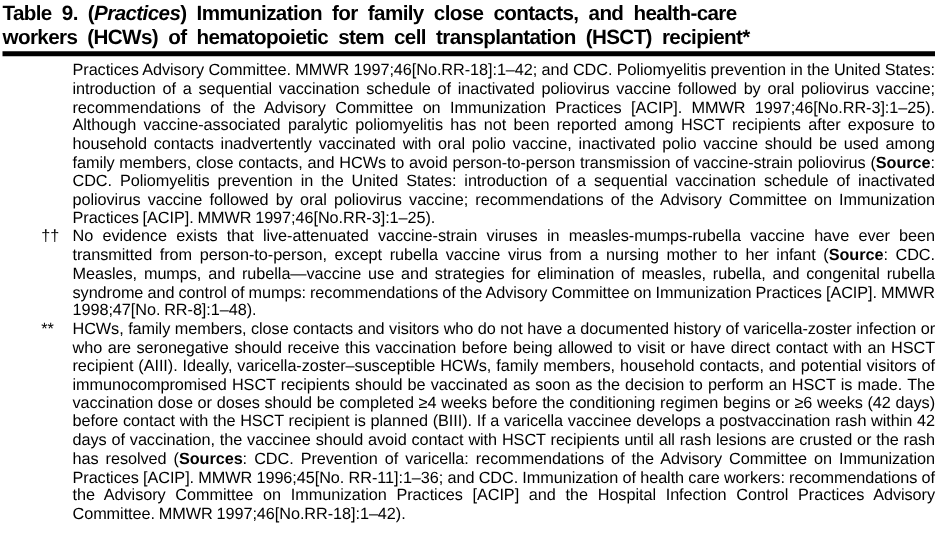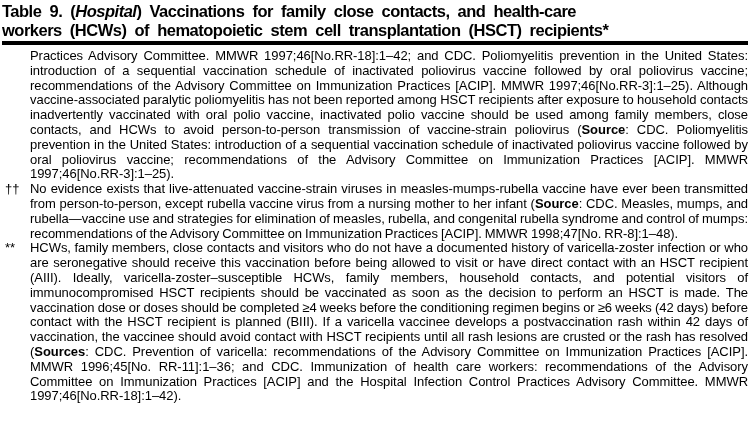--- a/index.html
+++ b/index.html
@@ -27,21 +27,21 @@
 
     
     .rule {
       height: 4px;
       background: #000000;
       margin-top: 2px;
       width: 746px;
     }
 
     
-    .footnotes { margin-top: 4px; }
+    .footnotes { margin-top: 4px; margin-left: 28px; }
     .footnote { display: flex; }
     .fn-marker {
       flex: 0 0 28px;
       box-sizing: border-box;
       padding-left: 3px;
       font-size: 13px;
       line-height: 14.8px;
     }
     .fn-text {
       flex: 1;
@@ -51,22 +51,22 @@
       letter-spacing: -0.05px;
       word-spacing: -0.5px;
     }
   </style>
 </head>
 <body>
 
 <div class="doc">
 
   <div>
-    <div class="title-line"><span class="b">Table 9.  (</span><span class="b i">Hospital</span><span class="b">)  Vaccinations for family close contacts, and health-care</span></div>
-    <div class="title-line"><span class="b">workers (HCWs) of hematopoietic stem cell transplantation (HSCT) recipients*</span></div>
+    <div class="title-line"><span class="b">Table 9.  (</span><span class="b i">Practices</span><span class="b">)  Immunization for family close contacts, and health-care</span></div>
+    <div class="title-line"><span class="b">workers (HCWs) of hematopoietic stem cell transplantation (HSCT) recipient*</span></div>
   </div>
 
   <div class="rule"></div>
 
   <div class="footnotes">
 
     <div class="footnote">
       <div class="fn-marker"></div>
       <div class="fn-text"><span>Practices Advisory Committee. MMWR 1997;46[No.RR-18]:1–42; and CDC. Poliomyelitis prevention in the United States: introduction of a sequential vaccination schedule of inactivated poliovirus vaccine followed by oral poliovirus vaccine; recommendations of the Advisory Committee on Immunization Practices [ACIP]. MMWR 1997;46[No.RR-3]:1–25). Although vaccine-associated paralytic poliomyelitis has not been reported among HSCT recipients after exposure to household contacts inadvertently vaccinated with oral polio vaccine, inactivated polio vaccine should be used among family members, close contacts, and HCWs to avoid person-to-person transmission of vaccine-strain poliovirus (</span><span class="b">Source</span><span>: CDC. Poliomyelitis prevention in the United States: introduction of a sequential vaccination schedule of inactivated poliovirus vaccine followed by oral poliovirus vaccine; recommendations of the Advisory Committee on Immunization Practices [ACIP]. MMWR 1997;46[No.RR-3]:1–25).</span></div>
     </div>

